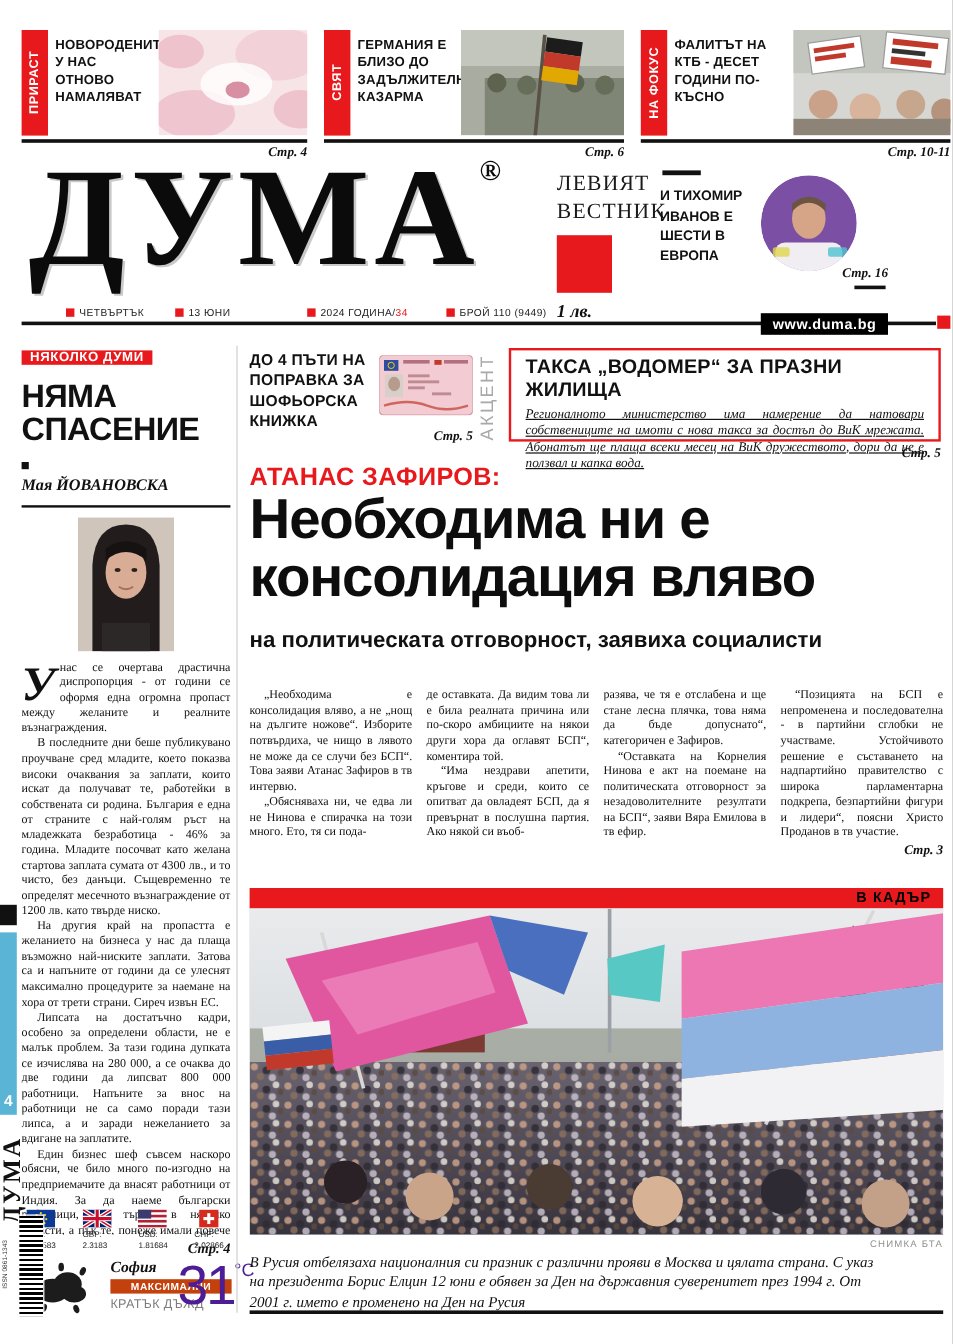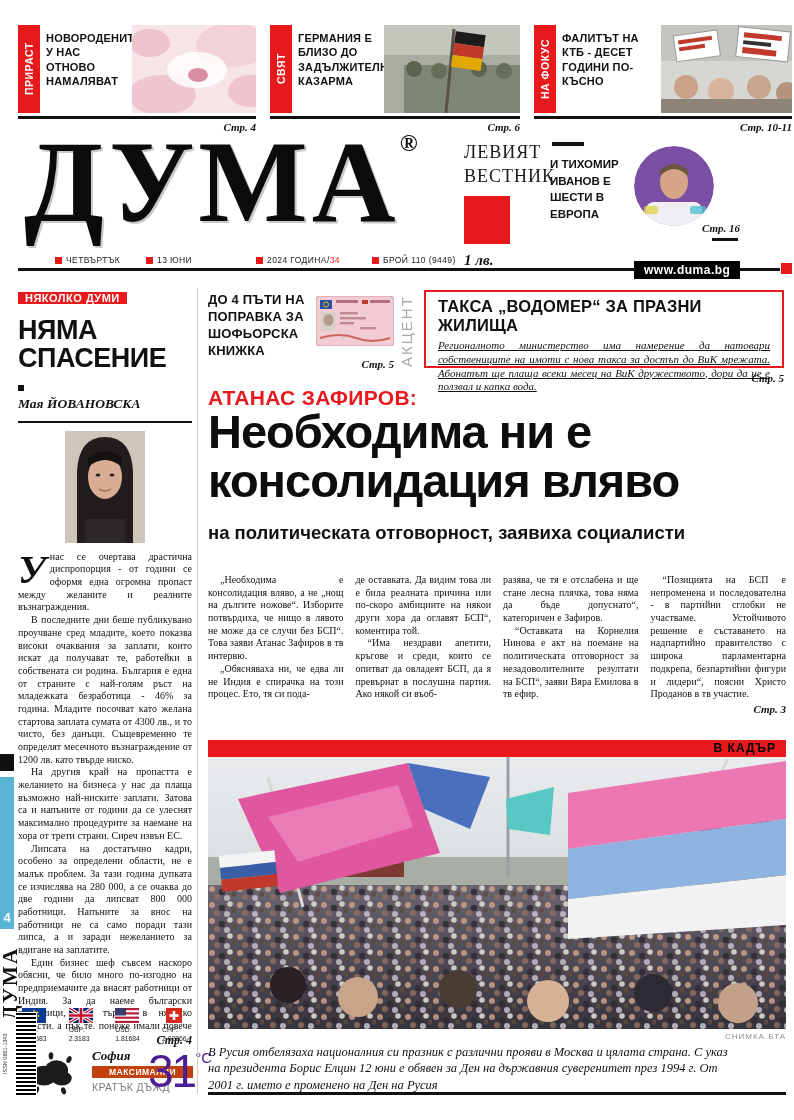--- a/index.html
+++ b/index.html
@@ -372,21 +372,21 @@
     <div>Необходима ни е</div>
     <div>консолидация вляво</div>
   </div>
   <div class="subhead">
     <div>на политическата отговорност, заявиха социалисти</div>
   </div>
 
   <div class="cols">
     <div class="col">
       <p>„Необходима е консолидация вляво, а не „нощ на дългите ножове“. Изборите потвърдиха, че нищо в лявото не може да се случи без БСП“. Това заяви Атанас Зафиров в тв интервю.</p>
-      <p>„Обясняваха ни, че едва ли не Индия е спирачка на този процес. Ето, тя си пода-</p>
+      <p>„Обясняваха ни, че едва ли не Нинова е спирачка на този много. Ето, тя си пода-</p>
     </div>
     <div class="col">
       <p class="noindent">де оставката. Да видим това ли е била реалната причина или по-скоро амбициите на някои други хора да оглавят БСП“, коментира той.</p>
       <p>“Има нездрави апетити, кръгове и среди, които се опитват да овладеят БСП, да я превърнат в послушна партия. Ако някой си въоб-</p>
     </div>
     <div class="col">
       <p class="noindent">разява, че тя е отслабена и ще стане лесна плячка, това няма да бъде допуснато“, категоричен е Зафиров.</p>
       <p>“Оставката на Корнелия Нинова е акт на поемане на политическата отговорност за незадоволителните резултати на БСП“, заяви Вяра Емилова в тв ефир.</p>
     </div>
     <div class="col">

